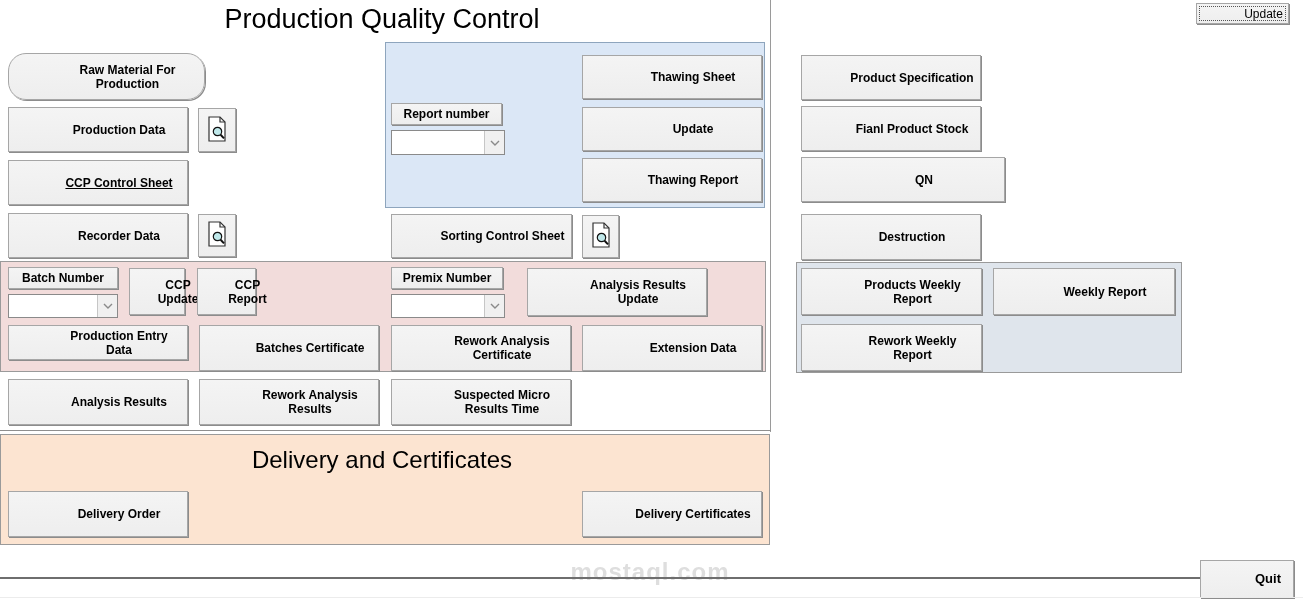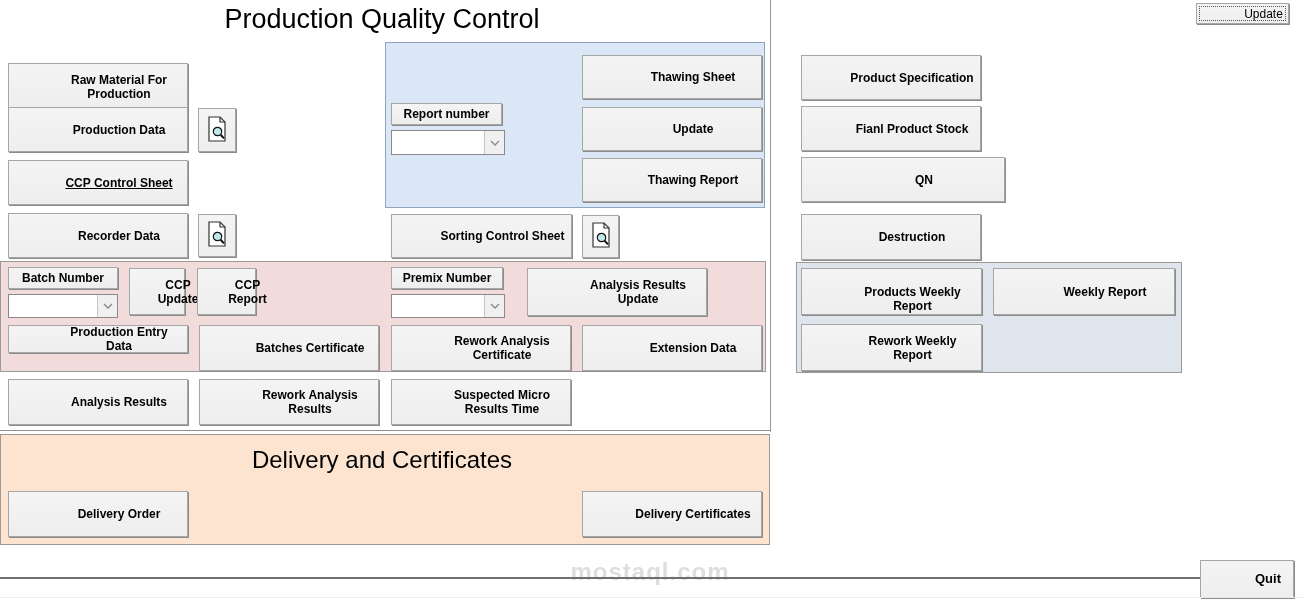--- a/index.html
+++ b/index.html
@@ -52,21 +52,21 @@
 <div class="stage">
 
   <div class="main-title abs" style="left:182px;top:4px;width:400px;">Production Quality Control</div>
   <button class="btn btn-plain focus-dotted" style="left:1196px;top:3px;width:93px;height:21px;">
       <span>Update</span>
     </button>
 
   <div class="vline" style="left:770px;top:0;height:432px;"></div>
   <div class="hline" style="left:0;top:430px;width:771px;"></div>
 
-  <button class="btn w140" style="left:8px;top:63px;width:180px;height:47px;">
+  <button class="btn w140" style="left:8px;top:53px;width:197px;height:47px;border-radius:18px;">
       <span>Raw Material For Production</span>
     </button>
   <button class="btn" style="left:8px;top:107px;width:180px;height:45px;">
       <span>Production Data</span>
     </button>
   <button class="btn" style="left:8px;top:160px;width:180px;height:45px;text-decoration:underline;">
       <span>CCP Control Sheet</span>
     </button>
   <button class="btn" style="left:8px;top:213px;width:180px;height:45px;">
       <span>Recorder Data</span>
@@ -155,21 +155,21 @@
     <div class="combo-arrow">
       <svg width="10" height="6" viewBox="0 0 10 6">
           <path d="M1 1 l4 4 4-4" stroke="#8a8a8a" stroke-width="1.4" fill="none"></path>
         </svg>
     </div>
   </div>
   <button class="btn w120" style="left:527px;top:268px;width:180px;height:48px;">
       <span>Analysis Results Update</span>
     </button>
 
-  <button class="btn" style="left:8px;top:325px;width:180px;height:28px;">
+  <button class="btn" style="left:8px;top:325px;width:180px;height:35px;">
       <span>Production Entry Data</span>
     </button>
   <button class="btn" style="left:199px;top:325px;width:180px;height:46px;">
       <span>Batches Certificate</span>
     </button>
   <button class="btn w130" style="left:391px;top:325px;width:180px;height:46px;">
       <span>Rework Analysis Certificate</span>
     </button>
   <button class="btn" style="left:582px;top:325px;width:180px;height:46px;">
       <span>Extension Data</span>
@@ -192,21 +192,21 @@
       <span>Fianl Product Stock</span>
     </button>
   <button class="btn" style="left:801px;top:157px;width:204px;height:45px;">
       <span>QN</span>
     </button>
   <button class="btn" style="left:801px;top:214px;width:180px;height:46px;">
       <span>Destruction</span>
     </button>
 
   <div class="panel panel-weekly" style="left:796px;top:262px;width:386px;height:111px;"></div>
-  <button class="btn w120" style="left:801px;top:268px;width:181px;height:47px;align-items:flex-end;">
+  <button class="btn w120" style="left:801px;top:268px;width:181px;height:47px;">
       <span>Products Weekly Report</span>
     </button>
   <button class="btn" style="left:993px;top:268px;width:182px;height:47px;">
       <span>Weekly Report</span>
     </button>
   <button class="btn" style="left:801px;top:324px;width:181px;height:47px;">
       <span>Rework Weekly Report</span>
     </button>
 
   <div class="panel panel-orange" style="left:0;top:434px;width:770px;height:111px;"></div>

